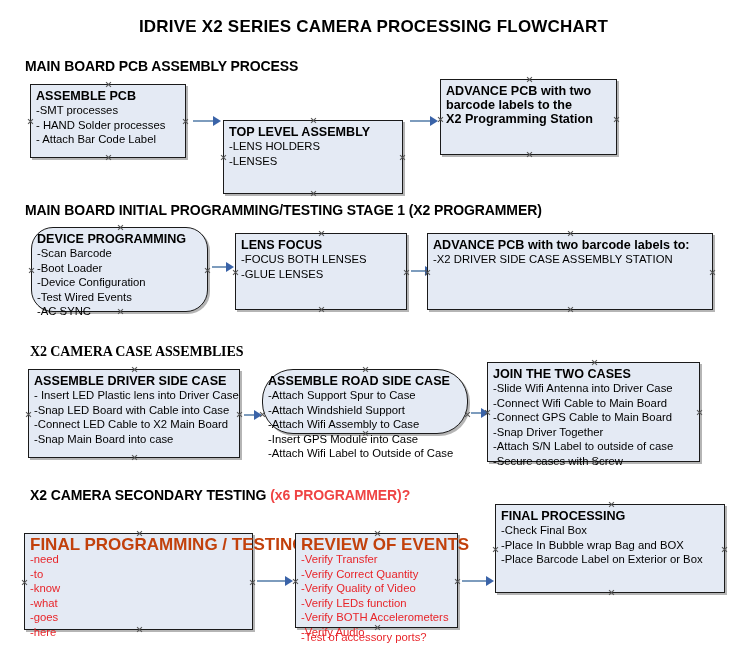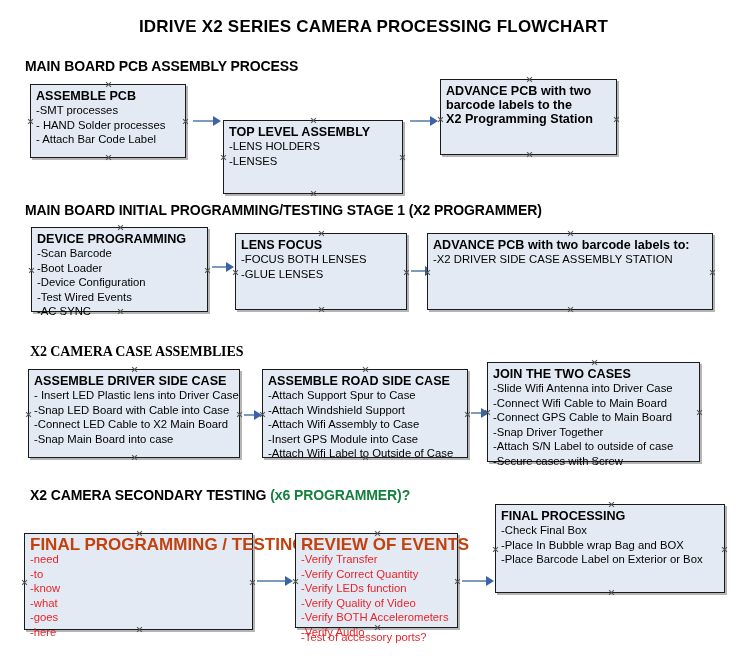--- a/index.html
+++ b/index.html
@@ -25,21 +25,21 @@
   }
 
   .section-head{
     position:absolute;
     font-size:14px;
     font-weight:bold;
     color:#000000;
     white-space:nowrap;
     letter-spacing:-.1px;
   }
-  .section-head .accent{color:#15803d;}
+  .section-head .accent{color:#ef4444;}
 
   .node{
     position:absolute;
     background:#e4eaf4;
     border:1.2px solid #1a1a1a;
     box-sizing:border-box;
     box-shadow:2px 2px 0 rgba(120,120,120,.55);
     overflow:visible;
   }
   .node .n-title{
@@ -148,21 +148,21 @@
     <div class="hx" style="left:85px;top:-4px;"></div>
     <div class="hx" style="left:85px;bottom:-4px;"></div>
     <div class="hx" style="left:-4px;top:36px;"></div>
     <div class="hx" style="right:-4px;top:36px;"></div>
   </div>
 
   <div class="section-head" style="left:25px;top:202px;">
     <span>MAIN BOARD INITIAL PROGRAMMING/TESTING STAGE 1 (X2 PROGRAMMER)</span>
   </div>
 
-  <div class="node" style="left:31px;top:227px;width:177px;height:85px;">
+  <div class="node" style="left:31px;top:227px;width:177px;height:85px;border-radius:22px;">
     <div class="n-body">
       <div class="n-title">DEVICE PROGRAMMING</div>
       <div class="n-line">-Scan Barcode</div>
       <div class="n-line">-Boot Loader</div>
       <div class="n-line">-Device Configuration</div>
       <div class="n-line">-Test Wired Events</div>
       <div class="n-line">-AC SYNC</div>
     </div>
     <div class="hx" style="left:85px;top:-4px;"></div>
     <div class="hx" style="left:85px;bottom:-4px;"></div>
@@ -219,21 +219,21 @@
     <div class="hx" style="left:102px;bottom:-4px;"></div>
     <div class="hx" style="left:-4px;top:41px;"></div>
     <div class="hx" style="right:-4px;top:41px;"></div>
   </div>
 
   <div class="arrow" style="left:244px;top:410px;width:18px;">
     <div class="shaft"></div>
     <div class="head"></div>
   </div>
 
-  <div class="node" style="left:262px;top:369px;width:206px;height:89px;">
+  <div class="node" style="left:262px;top:369px;width:206px;height:65px;border-radius:31px;">
     <div class="n-body">
       <div class="n-title">ASSEMBLE ROAD SIDE CASE</div>
       <div class="n-line">-Attach Support Spur to Case</div>
       <div class="n-line">-Attach Windshield Support</div>
       <div class="n-line">-Attach Wifi Assembly to Case</div>
       <div class="n-line">-Insert GPS Module into Case</div>
       <div class="n-line">-Attach Wifi Label to Outside of Case</div>
     </div>
     <div class="hx" style="left:99px;top:-4px;"></div>
     <div class="hx" style="left:99px;bottom:-4px;"></div>
@@ -285,22 +285,22 @@
   <div class="arrow" style="left:257px;top:576px;width:36px;">
     <div class="shaft"></div>
     <div class="head"></div>
   </div>
 
   <div class="node red" style="left:295px;top:533px;width:163px;height:95px;">
     <div class="n-body">
       <div class="n-title">REVIEW OF EVENTS</div>
       <div class="n-line">-Verify Transfer</div>
       <div class="n-line">-Verify Correct Quantity</div>
+      <div class="n-line">-Verify Quality of Video</div>
       <div class="n-line">-Verify LEDs function</div>
-      <div class="n-line">-Verify Quality of Video</div>
       <div class="n-line">-Verify BOTH Accelerometers</div>
       <div class="n-line">-Verify Audio</div>
     </div>
     <div class="overflow-line" style="left:5px;top:96px;">-Test of accessory ports?</div>
     <div class="hx" style="left:78px;top:-4px;"></div>
     <div class="hx" style="left:78px;bottom:-4px;"></div>
     <div class="hx" style="left:-4px;top:44px;"></div>
     <div class="hx" style="right:-4px;top:44px;"></div>
   </div>
 

